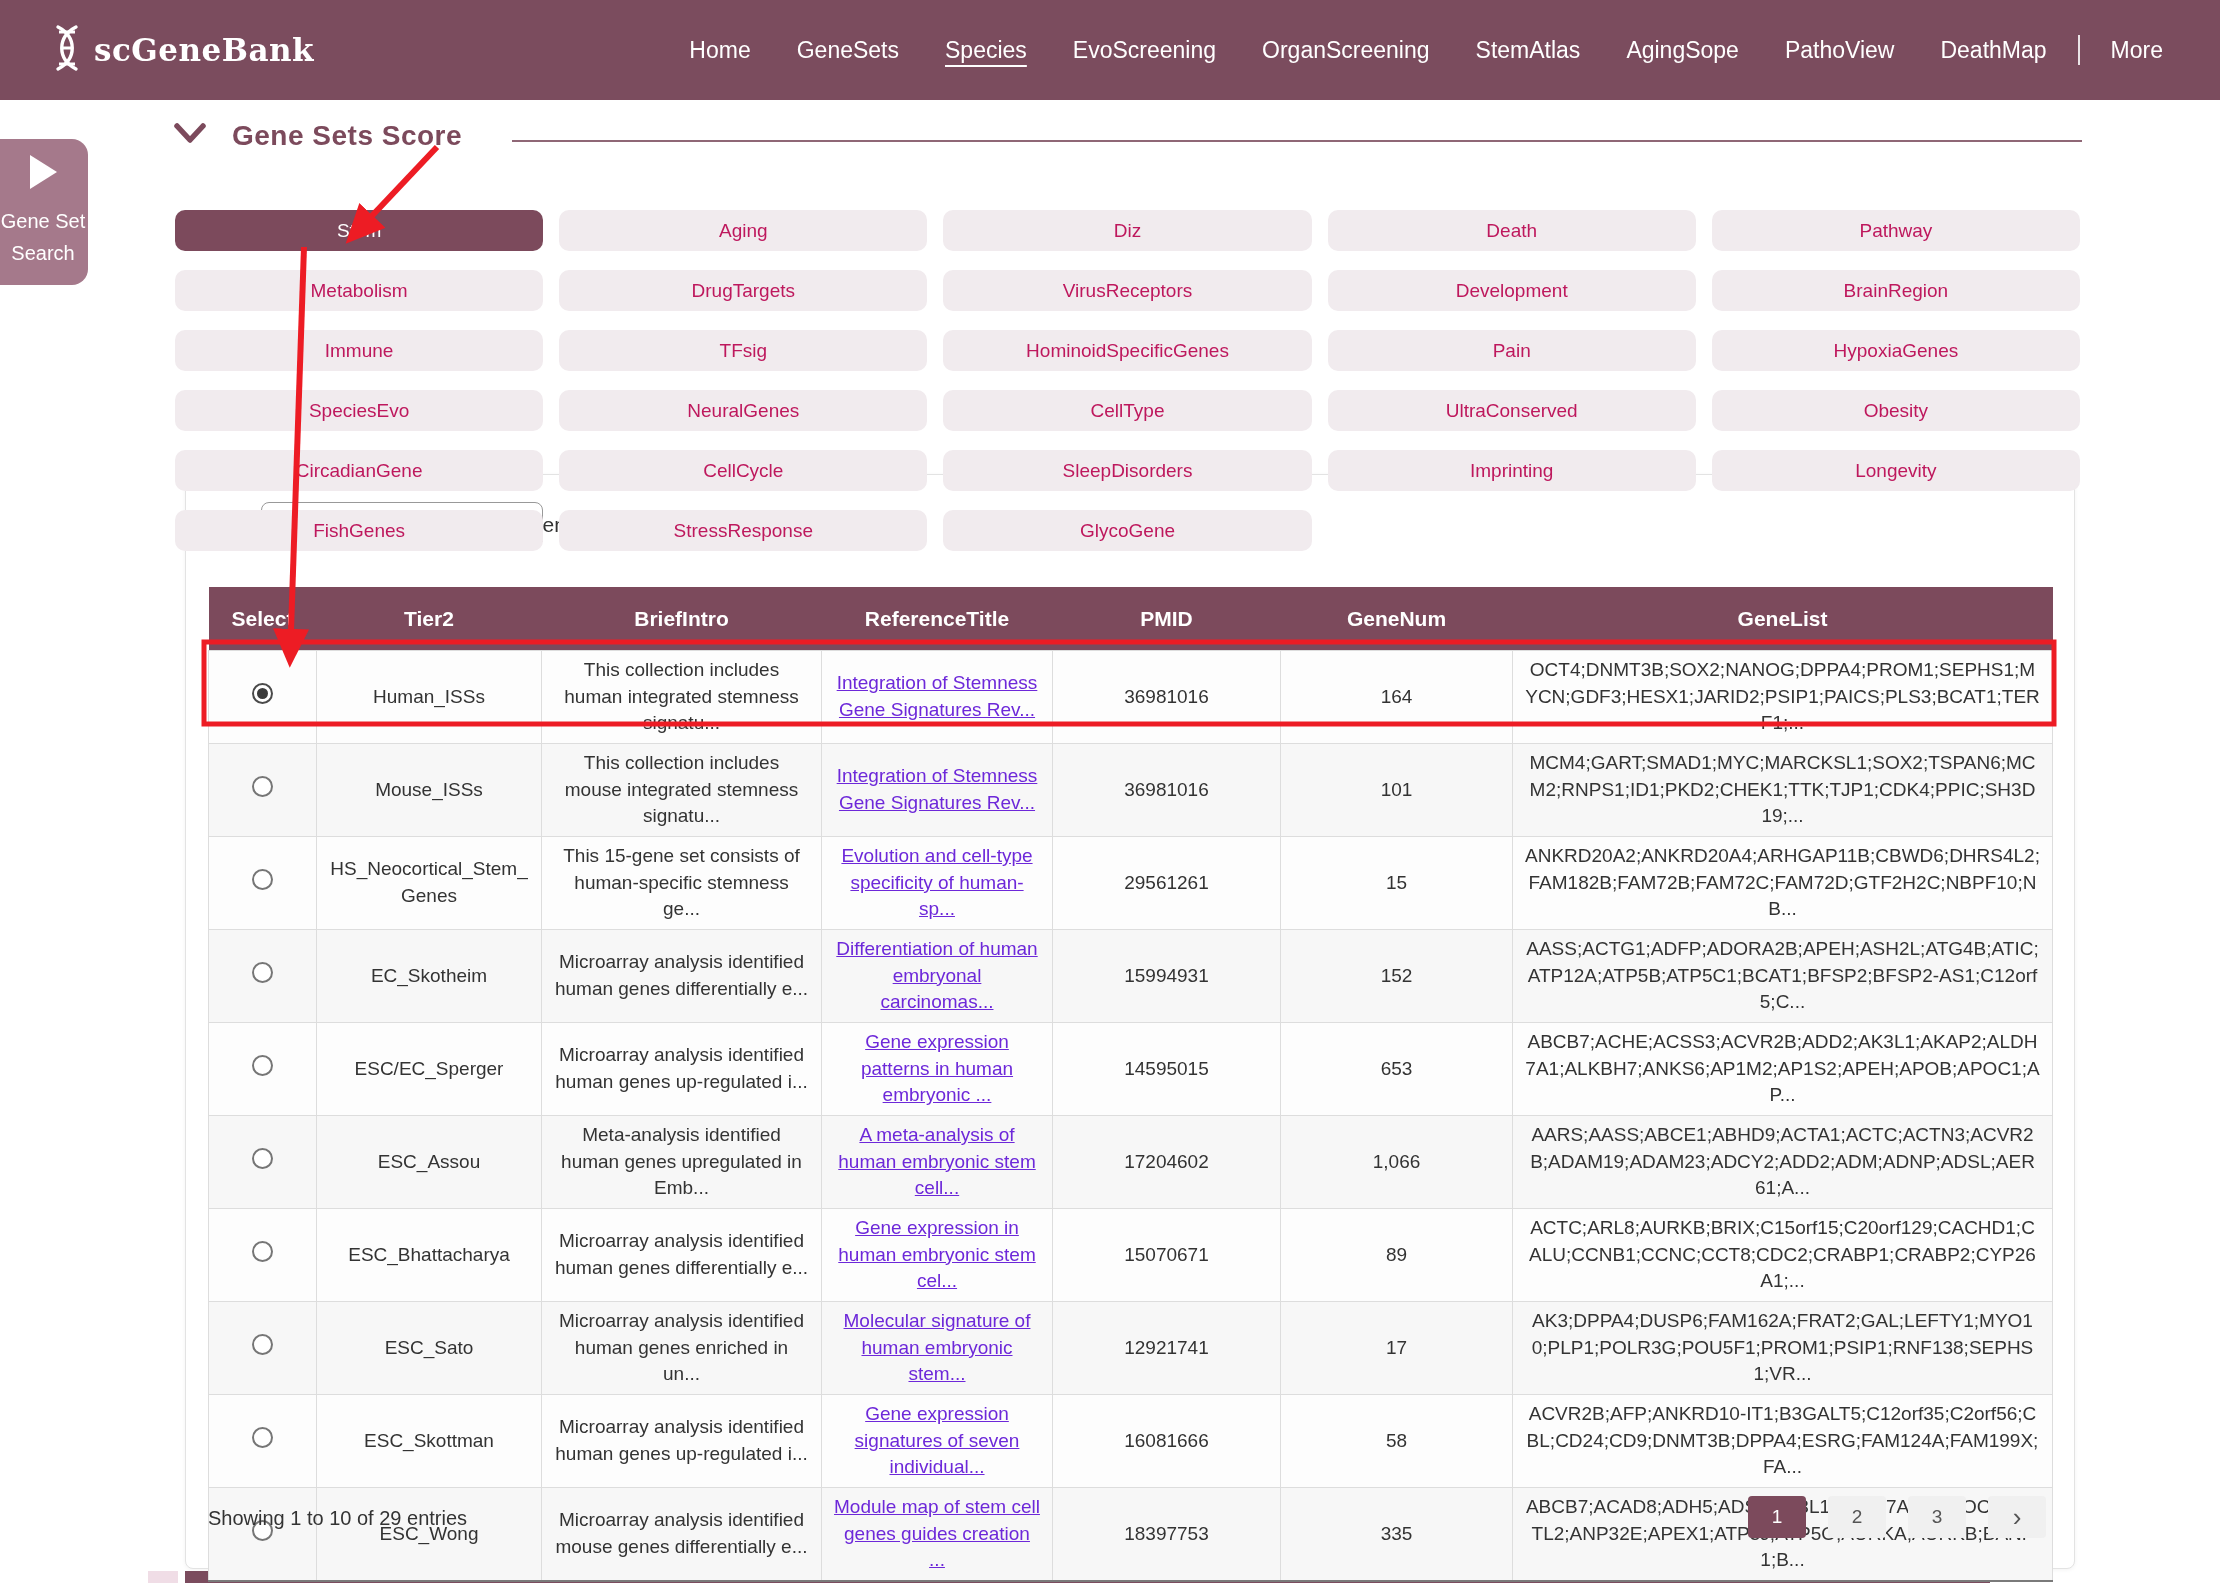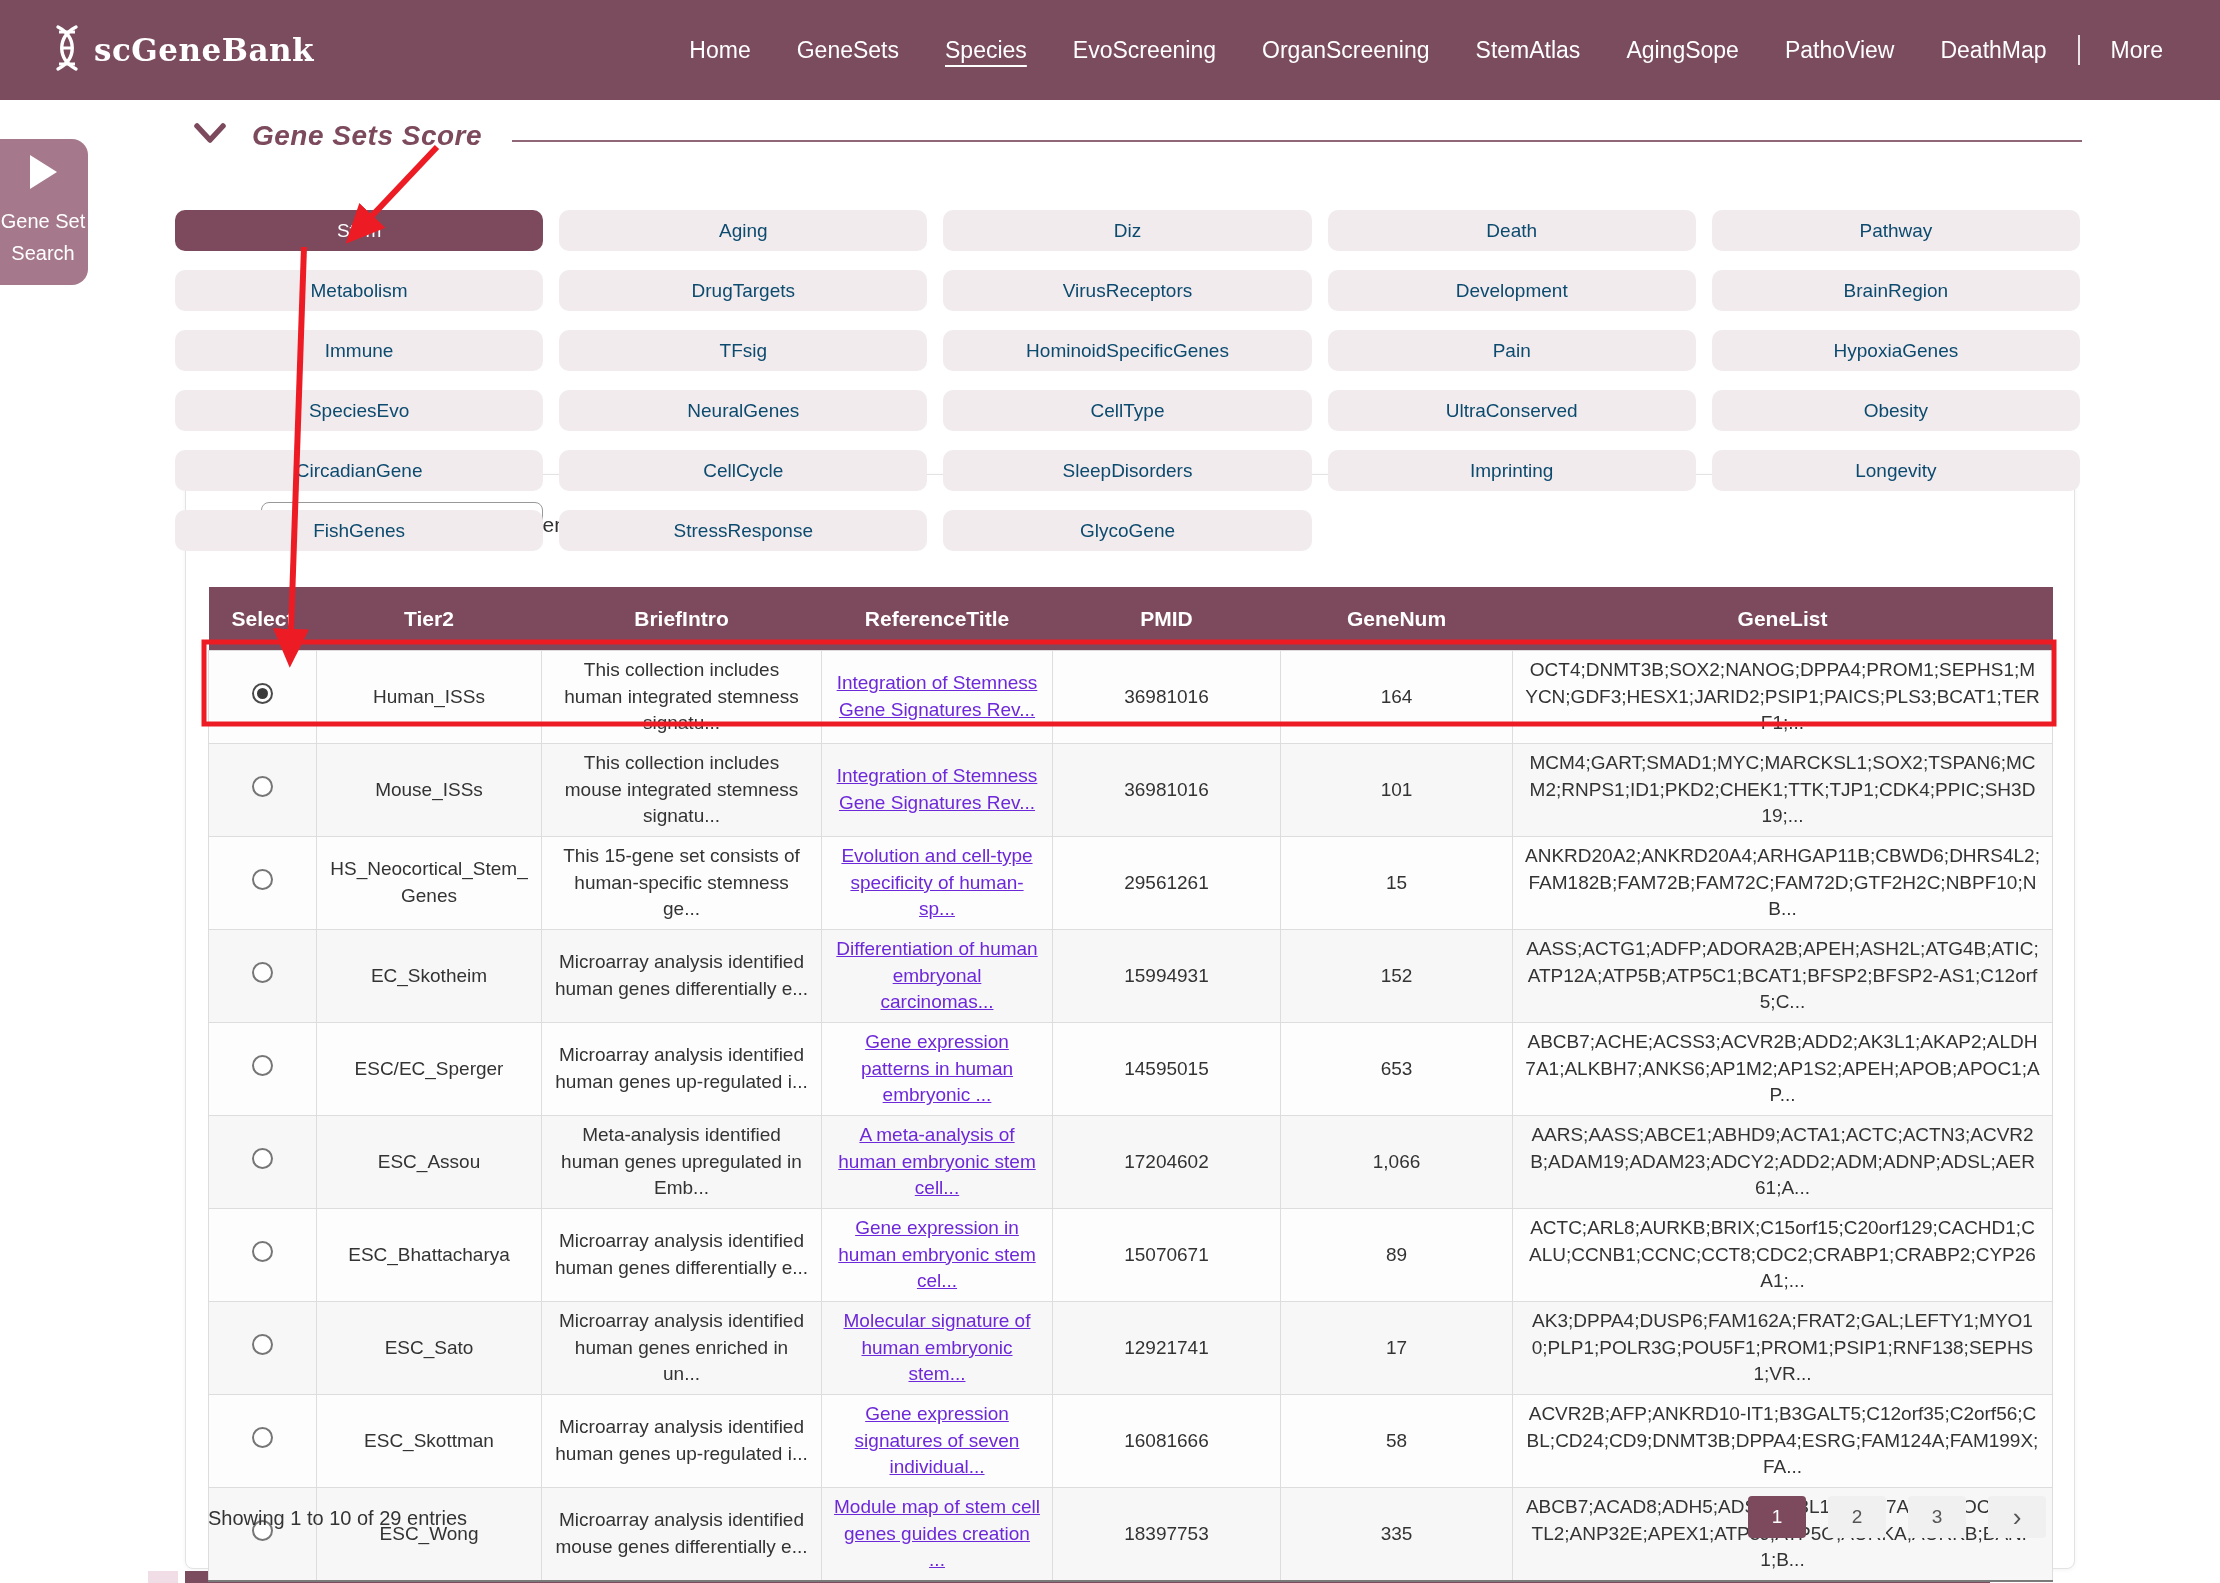--- a/index.html
+++ b/index.html
@@ -17,27 +17,27 @@
   .nav-item.active{text-decoration:underline;text-underline-offset:7px;}
   .nav-divider{width:2px;height:30px;background:rgba(255,255,255,.85);margin:0 8px;}
   
   .fab{position:absolute;top:139px;left:-28px;width:116px;height:146px;background:#a5798b;
        border-radius:16px;z-index:3;display:flex;flex-direction:column;align-items:center;
        justify-content:center;padding-left:26px;box-sizing:border-box;cursor:pointer;}
   .play{width:0;height:0;border-left:27px solid #fff;border-top:17px solid transparent;
         border-bottom:17px solid transparent;margin-bottom:16px;}
   .fab-text{color:#fff;font-size:20px;line-height:32px;text-align:center;white-space:nowrap;}
   
-  .section-head{position:absolute;top:120px;left:194px;display:flex;align-items:center;gap:26px;z-index:2;font-style:italic;}
+  .section-head{position:absolute;top:120px;left:174px;display:flex;align-items:center;gap:26px;z-index:2;}
   .section-title{font-size:28px;font-weight:bold;color:#7c4a5c;letter-spacing:.5px;}
   .head-rule{position:absolute;top:140px;left:512px;width:1570px;border-top:2px solid #7b4c5e;opacity:.85;}
   
   .cat-grid{position:absolute;top:210px;left:175px;width:1905px;display:grid;
             grid-template-columns:repeat(5,1fr);column-gap:16px;row-gap:19px;z-index:2;}
-  .cat-btn{height:41px;border-radius:10px;background:#f1ebee;color:#0c4a6e;font-size:19px;
+  .cat-btn{height:41px;border-radius:10px;background:#f1ebee;color:#be185d;font-size:19px;
            display:flex;align-items:center;justify-content:center;cursor:pointer;border:none;
            font-family:"Liberation Sans",sans-serif;white-space:nowrap;overflow:hidden;}
   .cat-btn.selected{background:#7c4a5c;color:#fff;}
   
   .card{position:absolute;left:185px;top:474px;width:1888px;height:1093px;background:#fff;
         border:1px solid #e3e3e3;border-radius:8px;box-shadow:0 1px 4px rgba(0,0,0,.05);z-index:1;}
   .show-group{position:absolute;left:22px;top:27px;display:flex;align-items:center;font-size:21px;color:#333;}
   .page-select{width:282px;height:45px;border:1px solid #999;border-radius:8px;background:#fff;
                display:flex;align-items:center;padding:0 14px;box-sizing:border-box;font-size:20px;cursor:pointer;}
   .page-select .chev{margin-left:auto;}

